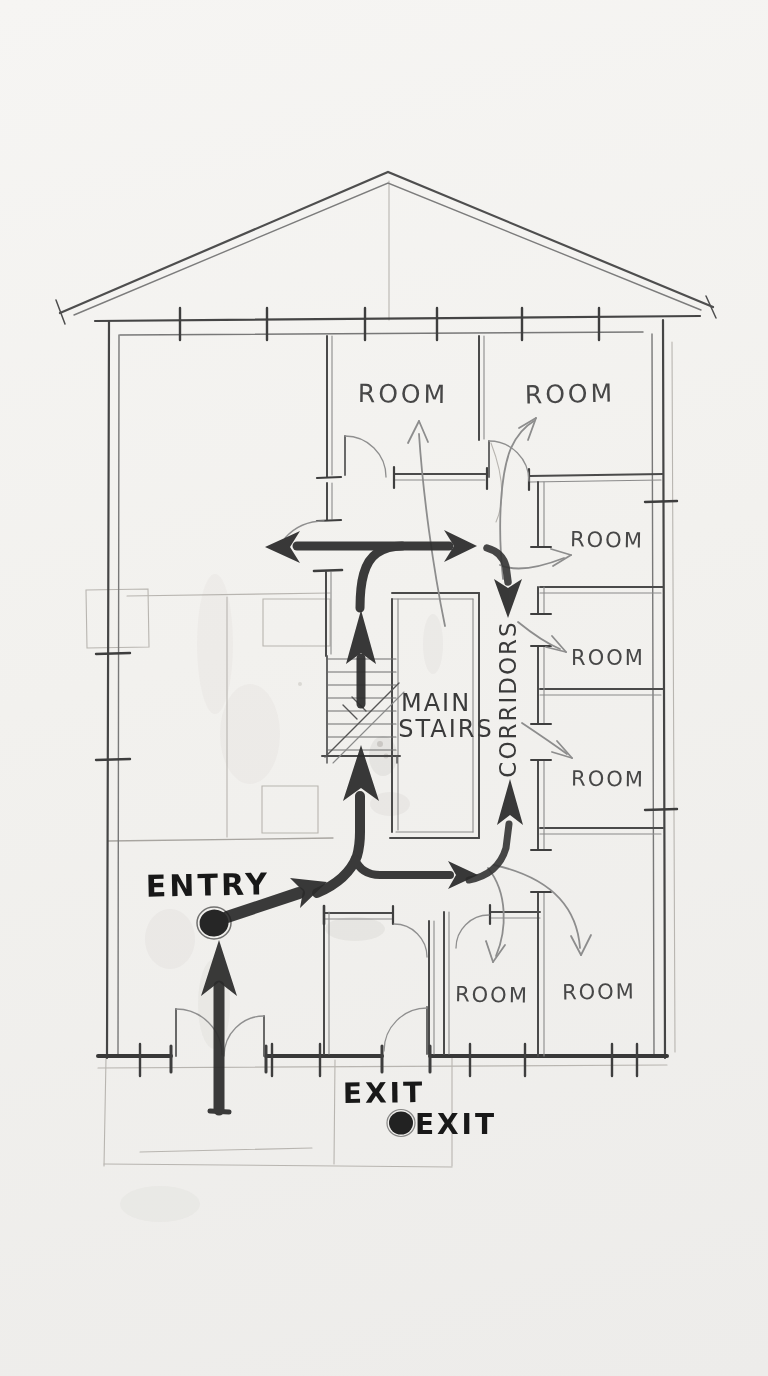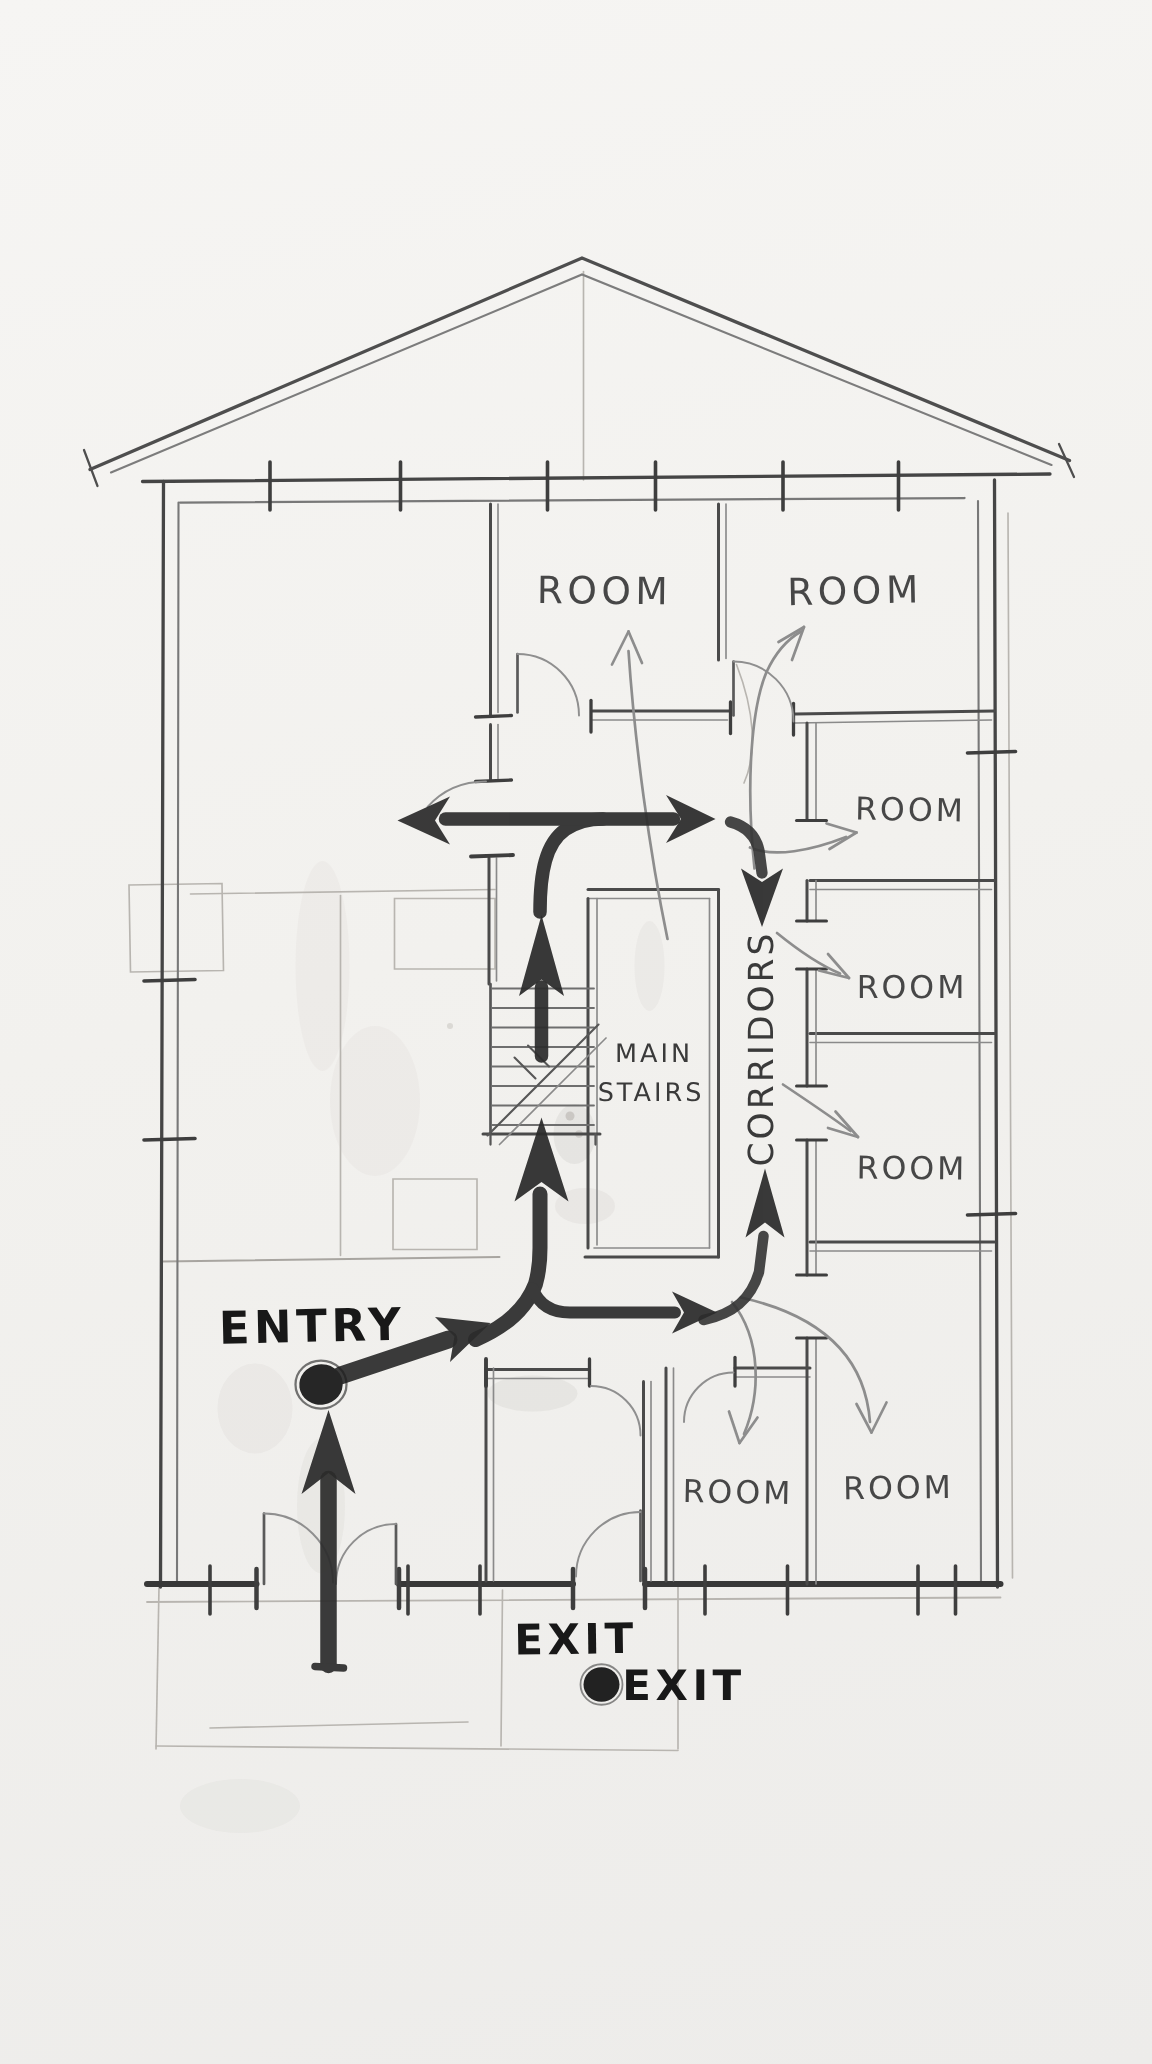--- a/index.html
+++ b/index.html
@@ -10,21 +10,21 @@
   }
   #canvas{position:relative;width:768px;height:1376px;margin-top:44px;}
   #plan-svg{position:absolute;left:0;top:0;}
   .lbl{
     position:absolute;transform:translate(-50%,-50%);
     white-space:nowrap;color:#474747;letter-spacing:3px;
     font-weight:400;user-select:none;
   }
   .room-lg{font-size:25px;}
   .room-sm{font-size:21px;letter-spacing:2px;}
-  .stairs-lbl{font-size:17px;letter-spacing:2px;color:#3a3a3a;}
+  .stairs-lbl{font-size:24px;letter-spacing:2px;color:#3a3a3a;}
   .corr-lbl{font-size:23px;letter-spacing:2px;color:#3a3a3a;}
   .heavy{font-weight:700;color:#181818;}
   .entry-lbl{font-size:30px;letter-spacing:3px;}
   .exit-lbl{font-size:28px;letter-spacing:3px;}
   .r05{transform:translate(-50%,-50%) rotate(.6deg);}
   .rm05{transform:translate(-50%,-50%) rotate(-.8deg);}
   .r1{transform:translate(-50%,-50%) rotate(1deg);}
   .rm1{transform:translate(-50%,-50%) rotate(-1.2deg);}
   .rot90{transform:translate(-50%,-50%) rotate(-90deg);}
 </style>
@@ -280,20 +280,20 @@
 
   <div class="lbl room-lg r05" style="left:403px;top:350px;">ROOM</div>
   <div class="lbl room-lg rm1" style="left:570px;top:350px;">ROOM</div>
   <div class="lbl room-sm r1" style="left:607px;top:496px;">ROOM</div>
   <div class="lbl room-sm" style="left:608px;top:614px;">ROOM</div>
   <div class="lbl room-sm r05" style="left:608px;top:735px;">ROOM</div>
   <div class="lbl room-sm r1" style="left:492px;top:951px;">ROOM</div>
   <div class="lbl room-sm rm05" style="left:599px;top:948px;">ROOM</div>
 
   <div class="lbl stairs-lbl" style="left:436px;top:659px;">MAIN</div>
-  <div class="lbl stairs-lbl" style="left:434px;top:685px;">STAIRS</div>
+  <div class="lbl stairs-lbl" style="left:446px;top:685px;">STAIRS</div>
 
   <div class="lbl corr-lbl rot90" style="left:508px;top:655px;">CORRIDORS</div>
 
   <div class="lbl entry-lbl heavy rm1" style="left:208px;top:841px;">ENTRY</div>
   <div class="lbl exit-lbl heavy rm05" style="left:384px;top:1049px;">EXIT</div>
   <div class="lbl exit-lbl heavy" style="left:456px;top:1080px;">EXIT</div>
 </div>
 
 </body></html>

